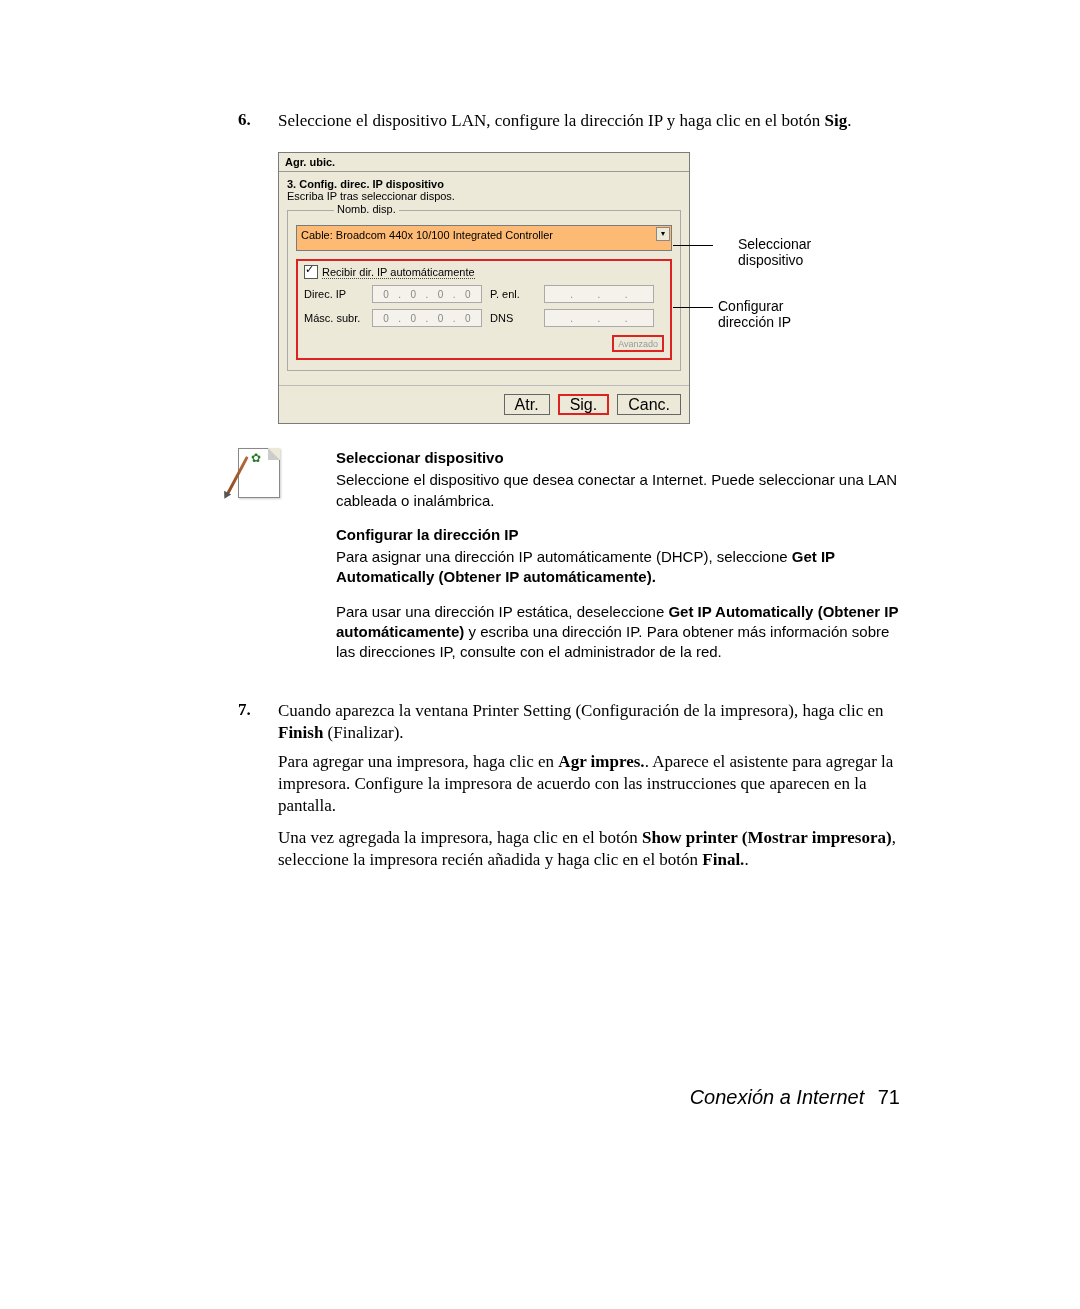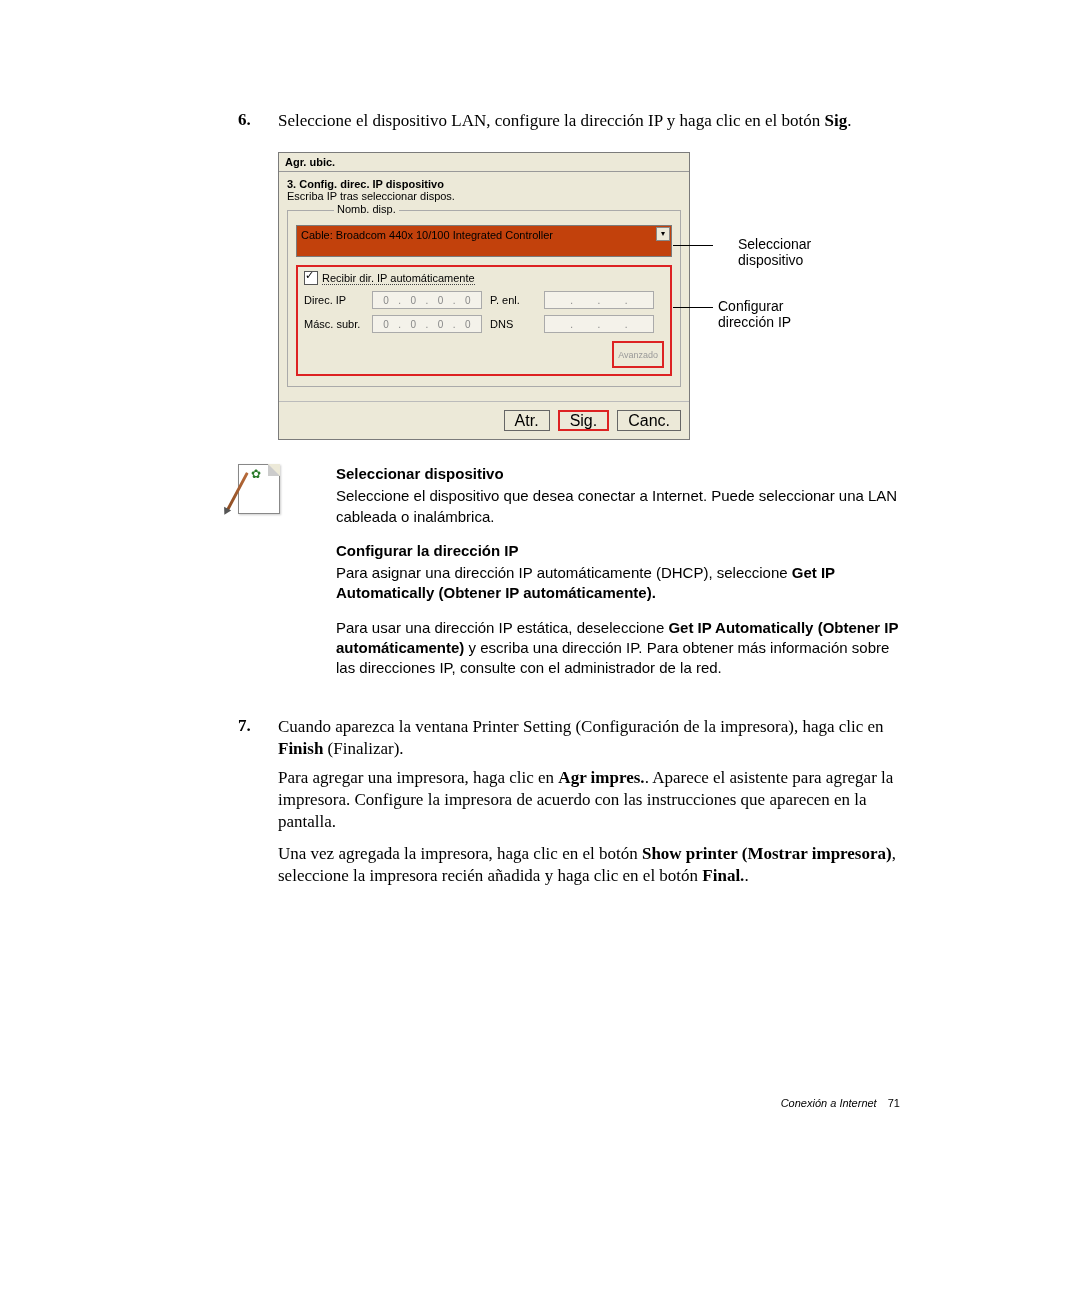--- a/index.html
+++ b/index.html
@@ -78,23 +78,23 @@
     font-size: 11px;
     margin-left: 40px;
   }
   .device-row {
     display: flex;
     align-items: center;
     margin-top: 6px;
   }
   .device-select {
     flex: 1;
-    background: #c2410c;
+    background: #fdba74;
     border: 1px solid #7b7b7b;
-    height: 32px;
+    height: 26px;
     line-height: 18px;
     padding: 0 4px;
     font-size: 11px;
     position: relative;
     box-sizing: border-box;
   }
   .device-arrow {
     position: absolute;
     right: 1px;
     top: 1px;
@@ -171,21 +171,21 @@
     font-size: 16px;
     height: 21px;
     padding: 0 10px;
     display: inline-flex;
     align-items: center;
     box-sizing: border-box;
   }
   .adv-btn {
     border: 2px solid #d22;
     font-size: 9px;
-    height: 27px;
+    height: 17px;
     padding: 0 4px;
     color: #999;
   }
   .btn-row {
     display: flex;
     justify-content: flex-end;
     gap: 8px;
     padding: 8px 8px 8px 0;
     border-top: 1px solid #bbb;
     margin-top: 4px;
@@ -276,21 +276,21 @@
     font-weight: bold;
   }
   .note-body p { margin: 0 0 14px 0; }
 
   .footer {
     position: absolute;
     bottom: 200px;
     right: 180px;
     font-style: italic;
     font-family: Arial, Helvetica, sans-serif;
-    font-size: 11px;
+    font-size: 20px;
   }
   .footer .pn { font-style: normal; margin-left: 8px; }
 </style>
 </head>
 <body>
 
 <div class="page">
 
   <div class="step">
     <div class="step-num">6.</div>

